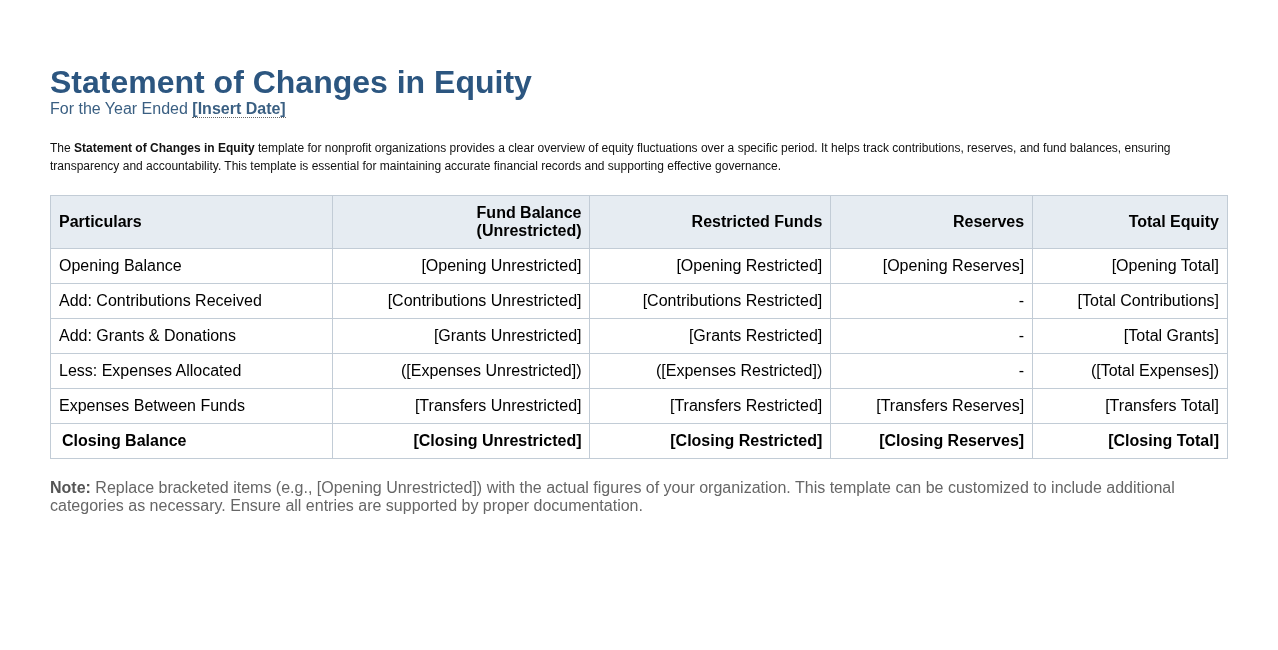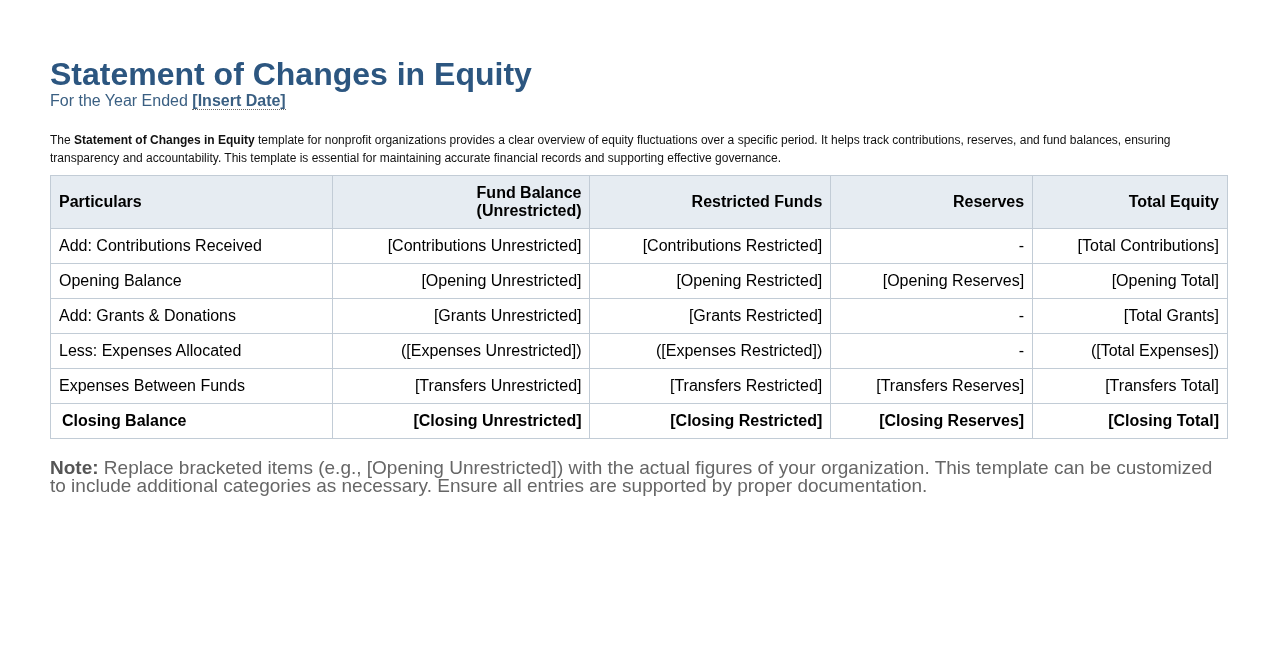--- a/index.html
+++ b/index.html
@@ -1,45 +1,45 @@
 <!DOCTYPE html>
 <html><head>
   <meta charset="utf-8">
   <style>
     html, body { margin: 0; padding: 0; background: #ffffff; }
     body {
       width: 1278px; height: 650px; overflow: hidden;
       font-family: "Liberation Sans", sans-serif;
       color: #000;
     }
-    .page { position: absolute; left: 50px; top: 56px; width: 1178px; }
+    .page { position: absolute; left: 50px; top: 64px; width: 1178px; }
     h1 {
       margin: 0; font-size: 32px; line-height: 36px; font-weight: bold;
       color: #2c5680;
     }
     .subtitle {
       margin: 0; font-size: 16px; line-height: 18px; color: #3a5f82;
     }
     .date-placeholder { border-bottom: 1px dotted #666; font-weight: bold; }
     .intro {
       margin-top: 21px; font-size: 12px; line-height: 18px; color: #111;
     }
     table {
-      margin-top: 8px; border-collapse: collapse; width: 1178px;
+      margin-top: 20px; border-collapse: collapse; width: 1178px;
       font-size: 16px;
     }
     th, td {
       border: 1px solid #c2ccd6; padding: 0 8px; height: 34px;
       text-align: right; vertical-align: middle;
     }
     th { background: #e6ecf2; font-weight: bold; height: 52px; line-height: 18px; }
     th:first-child, td:first-child { text-align: left; }
     tr.bold td { font-weight: bold; padding-left: 11px; }
     .note {
-      margin-top: 20px; font-size: 19px; line-height: 17.5px; color: #666;
+      margin-top: 20px; font-size: 16px; line-height: 17.5px; color: #666;
     }
     .note b { color: #555; }
   </style>
 </head>
 <body>
 
 <div class="page">
   <h1>Statement of Changes in Equity</h1>
   <p class="subtitle"><span>For the Year Ended </span><span class="date-placeholder">[Insert Date]</span></p>
 
@@ -57,32 +57,32 @@
       <tr>
         <th>Particulars</th>
         <th><span>Fund Balance</span><br><span>(Unrestricted)</span></th>
         <th>Restricted Funds</th>
         <th>Reserves</th>
         <th>Total Equity</th>
       </tr>
     </thead>
     <tbody>
       <tr>
+        <td>Opening Balance</td>
+          <td>[Opening Unrestricted]</td>
+          <td>[Opening Restricted]</td>
+          <td>[Opening Reserves]</td>
+          <td>[Opening Total]</td>
+      </tr>
+      <tr>
         <td>Add: Contributions Received</td>
           <td>[Contributions Unrestricted]</td>
           <td>[Contributions Restricted]</td>
           <td>-</td>
           <td>[Total Contributions]</td>
-      </tr>
-      <tr>
-        <td>Opening Balance</td>
-          <td>[Opening Unrestricted]</td>
-          <td>[Opening Restricted]</td>
-          <td>[Opening Reserves]</td>
-          <td>[Opening Total]</td>
       </tr>
       <tr>
         <td>Add: Grants &amp; Donations</td>
           <td>[Grants Unrestricted]</td>
           <td>[Grants Restricted]</td>
           <td>-</td>
           <td>[Total Grants]</td>
       </tr>
       <tr>
         <td>Less: Expenses Allocated</td>

